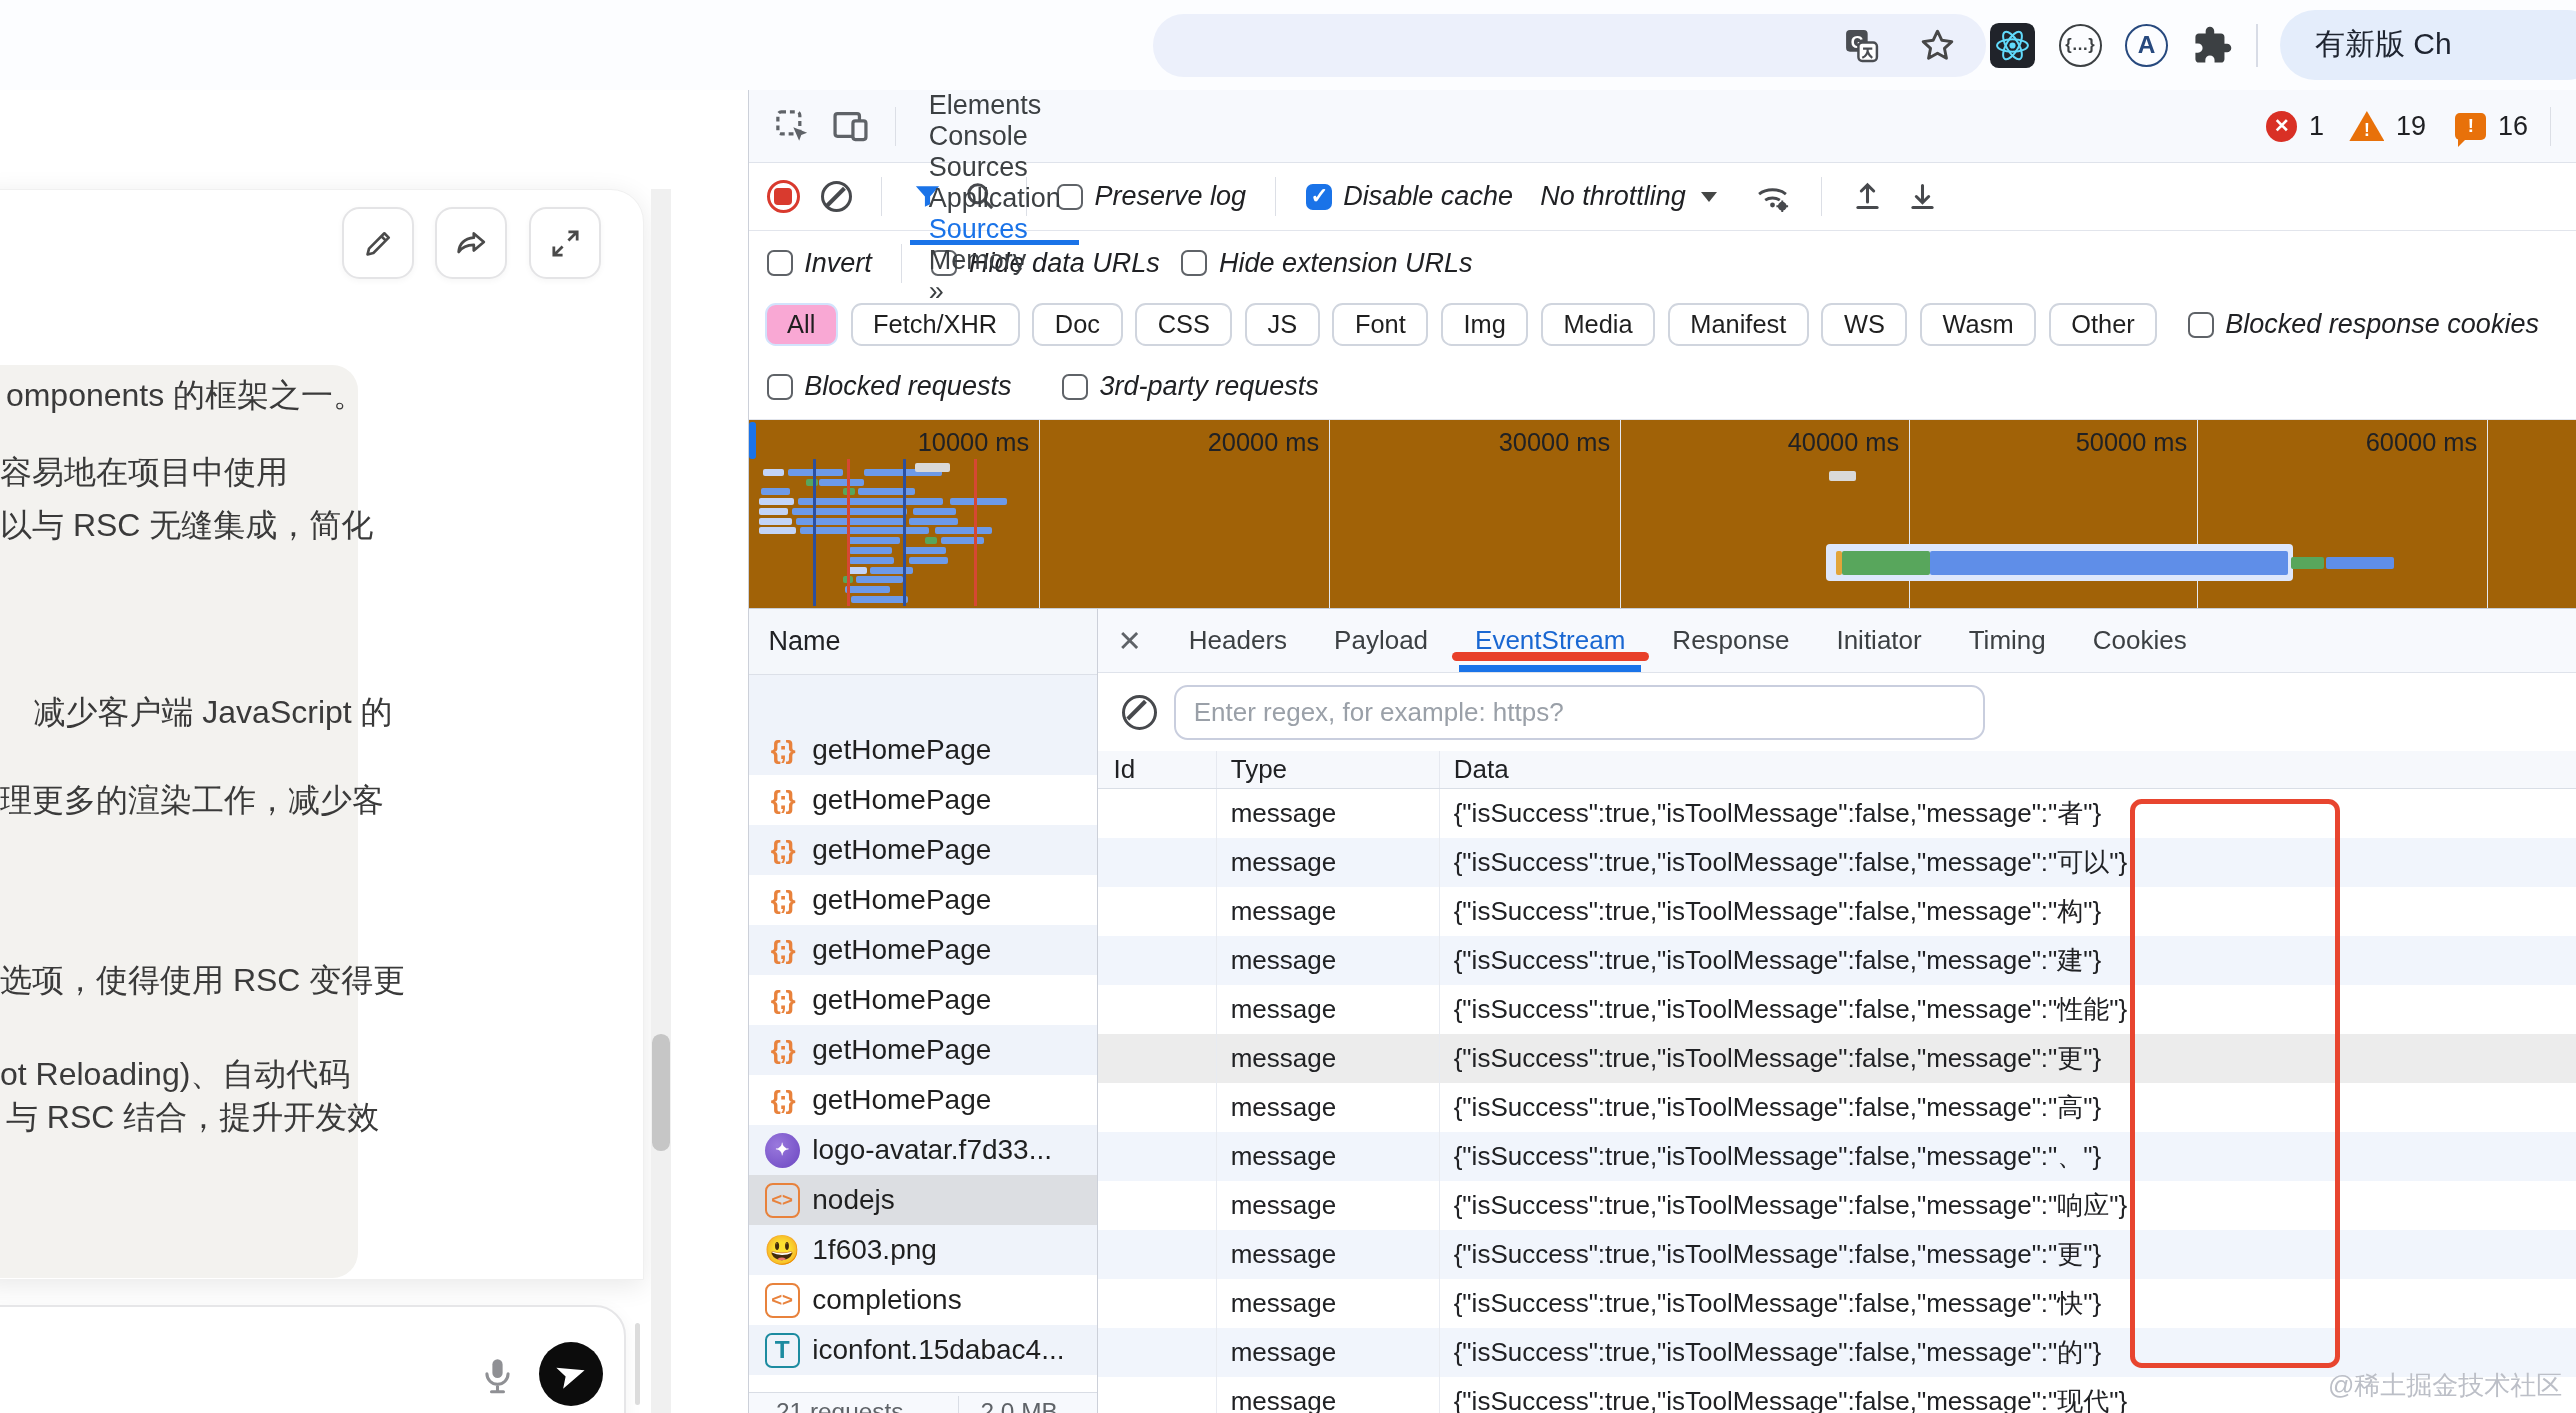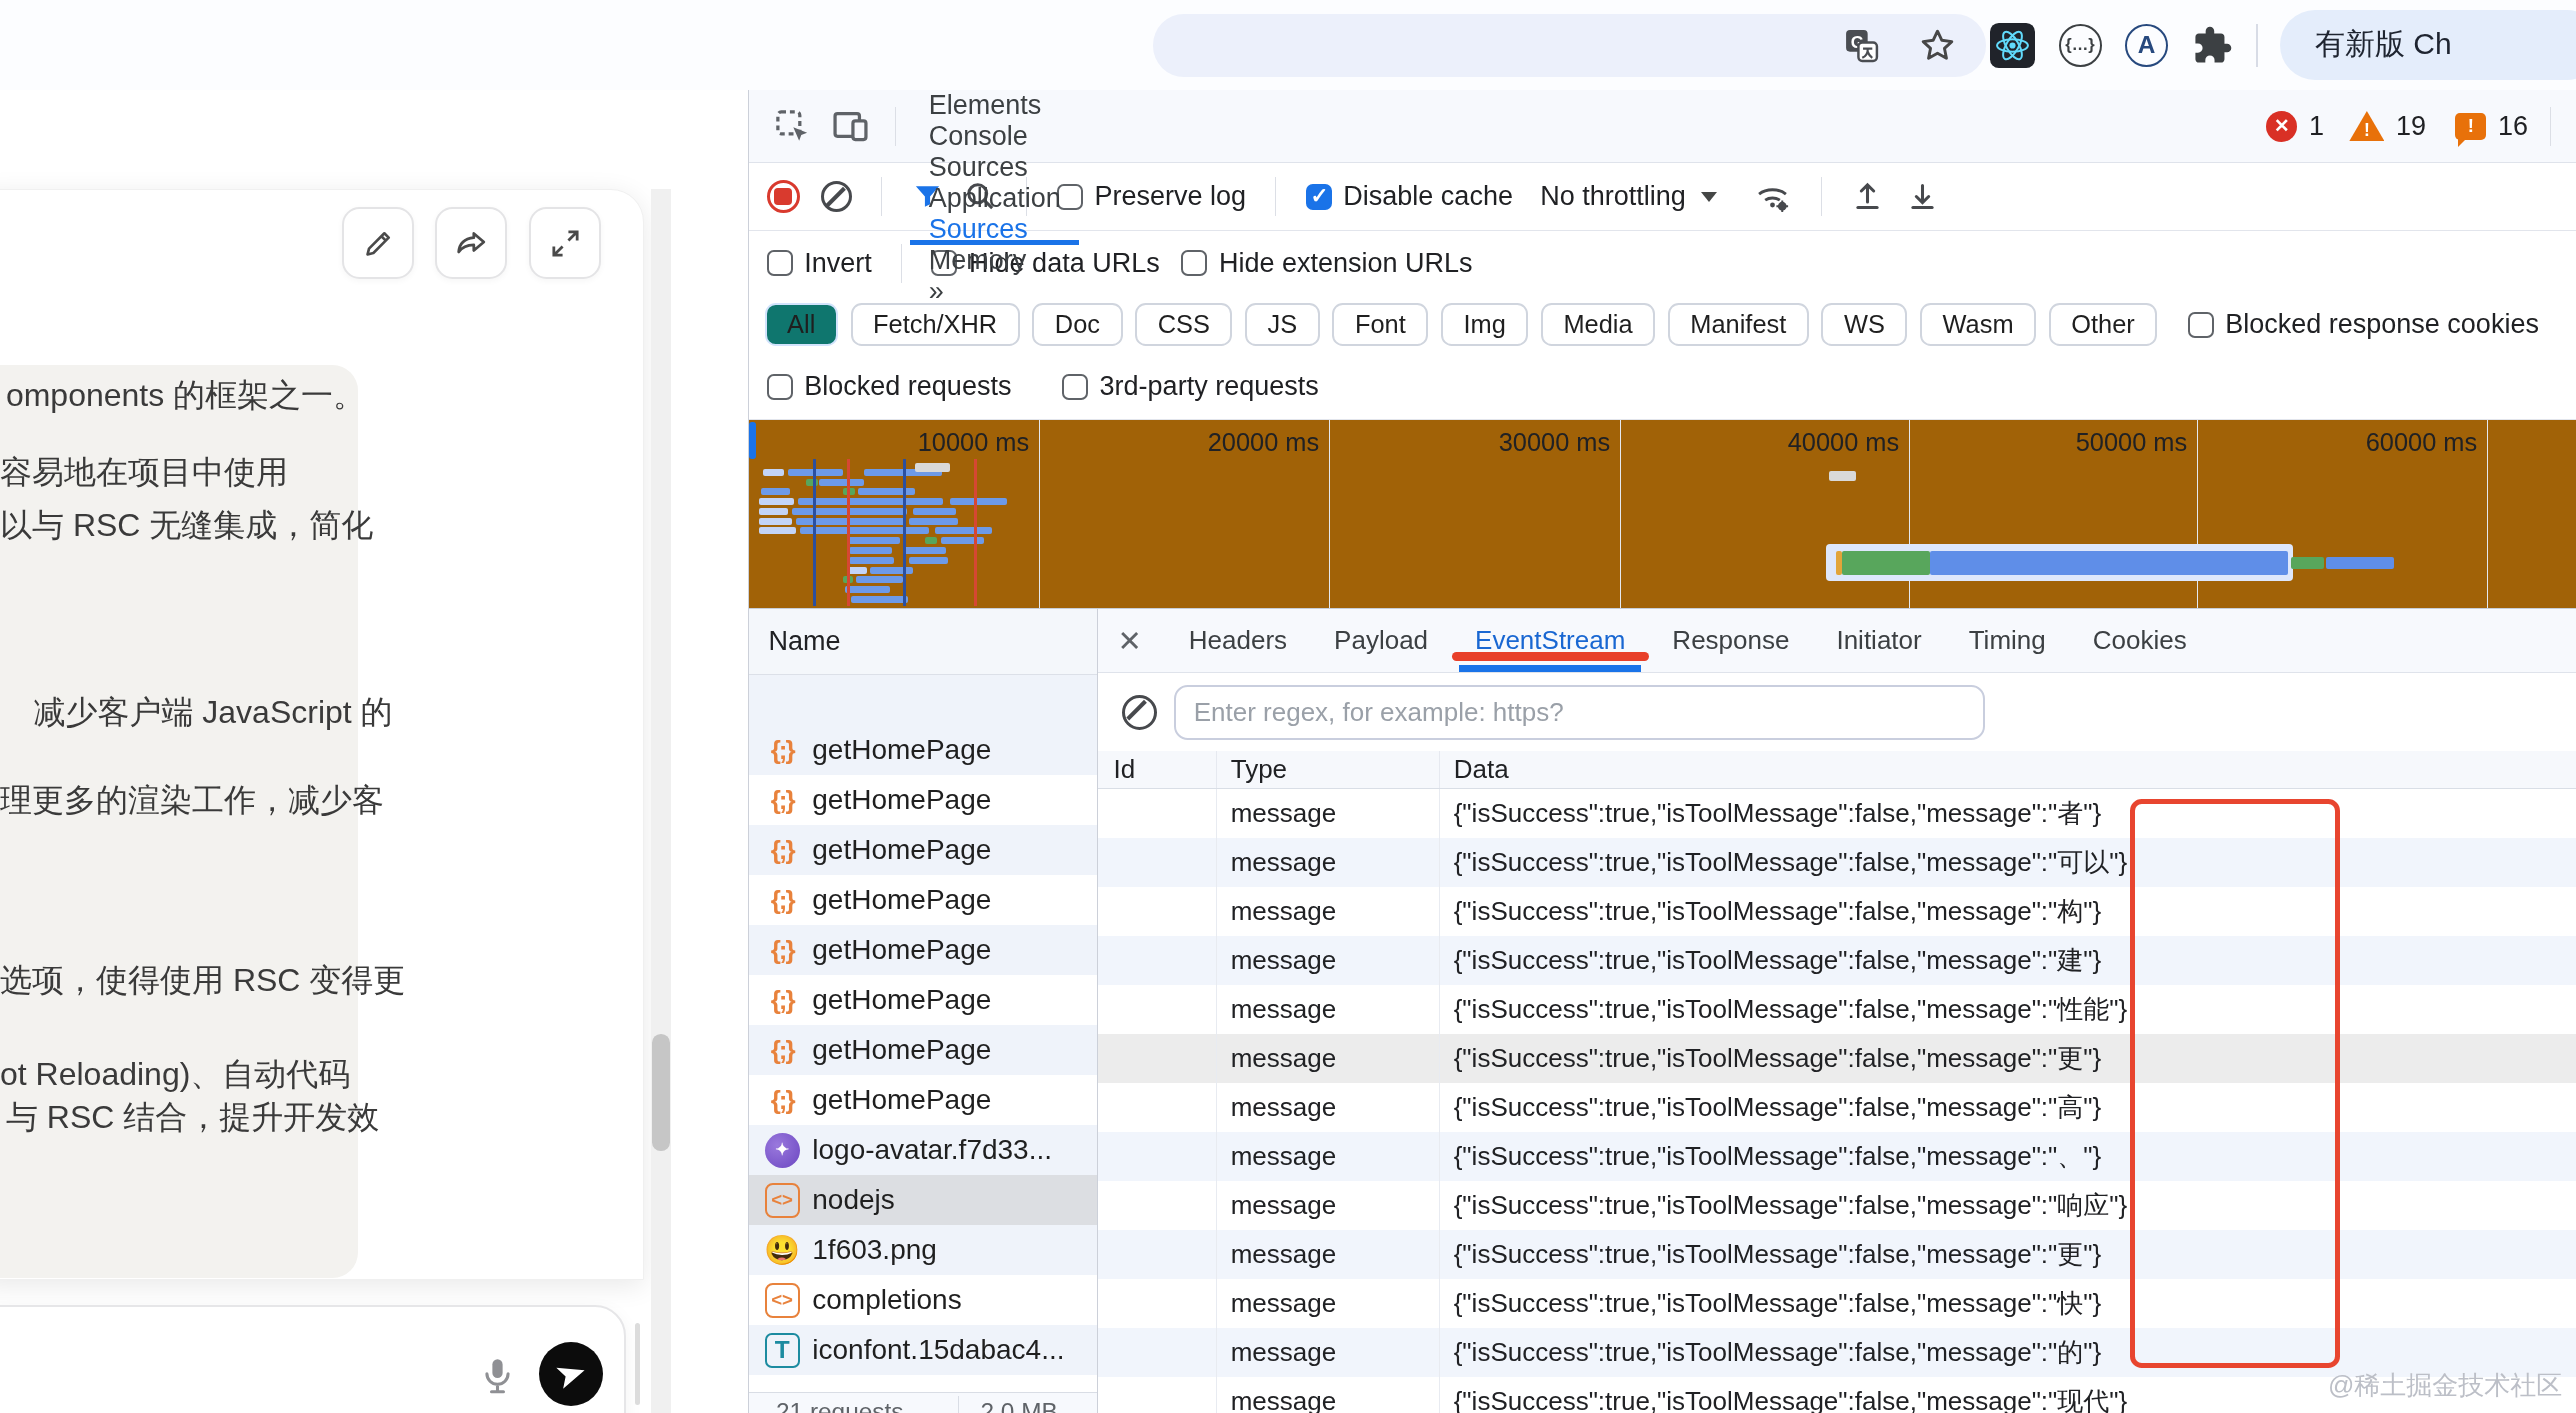--- a/index.html
+++ b/index.html
@@ -60,33 +60,33 @@
   .iss::before{content:"";position:absolute;left:2.9px;bottom:-7.8px;border:6.8px solid transparent;border-top-color:#e8710a;border-left-color:#e8710a;}
 
   .dt-net{height:68px;border-bottom:1px solid #e2e5ec;display:flex;align-items:center;gap:21.5px;padding-left:17.6px;box-sizing:border-box;font-size:27px;}
   .rec{width:33px;height:33px;border:3.9px solid #d93a2e;border-radius:50%;position:relative;box-sizing:border-box;flex:none;}
   .rec::after{content:"";position:absolute;inset:4.9px;background:#d93a2e;border-radius:3.9px;}
   .clr{width:31px;height:31px;border:3.9px solid #47494d;border-radius:50%;position:relative;box-sizing:border-box;flex:none;}
   .clr::after{content:"";position:absolute;left:-1px;top:10.7px;width:25.4px;height:3.9px;background:#47494d;transform:rotate(-45deg);}
   .cb{display:inline-block;width:26px;height:26px;border:2.9px solid #5f6368;border-radius:6.8px;box-sizing:border-box;flex:none;background:#fff;}
   .cb.on{background:#1a73e8;border-color:#1a73e8;position:relative;}
   .cb.on::after{content:"✓";color:#fff;font-size:21.5px;font-weight:bold;position:absolute;left:2.9px;top:-2.9px;}
-  .lbl{color:#202124;white-space:nowrap;}
+  .lbl{color:#202124;white-space:nowrap;font-style:italic;}
   .caret{width:0;height:0;border-left:8.8px solid transparent;border-right:8.8px solid transparent;border-top:10.7px solid #454746;margin-left:3.9px;}
   .ctrl{display:flex;align-items:center;gap:11.7px;}
 
   .dt-filter{height:64px;display:flex;align-items:center;gap:21.5px;padding-left:17.6px;box-sizing:border-box;font-size:27px;}
   .filterinput{width:391px;height:45px;border:2px solid #c9cedb;border-radius:11.7px;padding:0 15.6px;font-size:26px;
                font-family:"Liberation Sans",sans-serif;color:#202124;outline:none;box-sizing:border-box;}
   .filterinput::placeholder{color:#8a9097;}
 
   .dt-chips{height:59px;display:flex;align-items:center;gap:12.7px;padding-left:15.6px;box-sizing:border-box;}
   .chip{height:43px;padding:0 20.5px;border:2px solid #d0d5de;border-radius:10.7px;display:flex;align-items:center;
         font-size:25.4px;color:#1f1f1f;background:#fff;box-sizing:border-box;white-space:nowrap;}
-  .chip.active{background:#0f766e;border-color:#d2e3fc;}
+  .chip.active{background:#f9a8d4;border-color:#d2e3fc;}
 
   .dt-block{height:66px;display:flex;align-items:center;gap:19.5px;padding-left:17.6px;box-sizing:border-box;font-size:27px;border-bottom:1px solid #e2e5ec;}
 
   .dt-ov{height:188px;position:relative;border-bottom:1px solid #c8cdd6;overflow:hidden;background:#a16207;}
   .gl{position:absolute;top:0;bottom:0;width:1px;background:#e4e8ef;}
   .tick{position:absolute;top:7.8px;transform:translateX(-100%);padding-right:9.8px;font-size:25.4px;color:#202124;white-space:nowrap;}
   .ovbar{position:absolute;border-radius:2px;}
   .ov-B{background:#6d9ae8;} .ov-B2{background:#5f8ee8;} .ov-l{background:#c3d4f7;}
   .ov-g{background:#58a65c;} .ov-gr{background:#d9d9d9;} .ov-y{background:#e2a43a;}
   .ovline{position:absolute;top:39px;height:147px;width:2.9px;}

